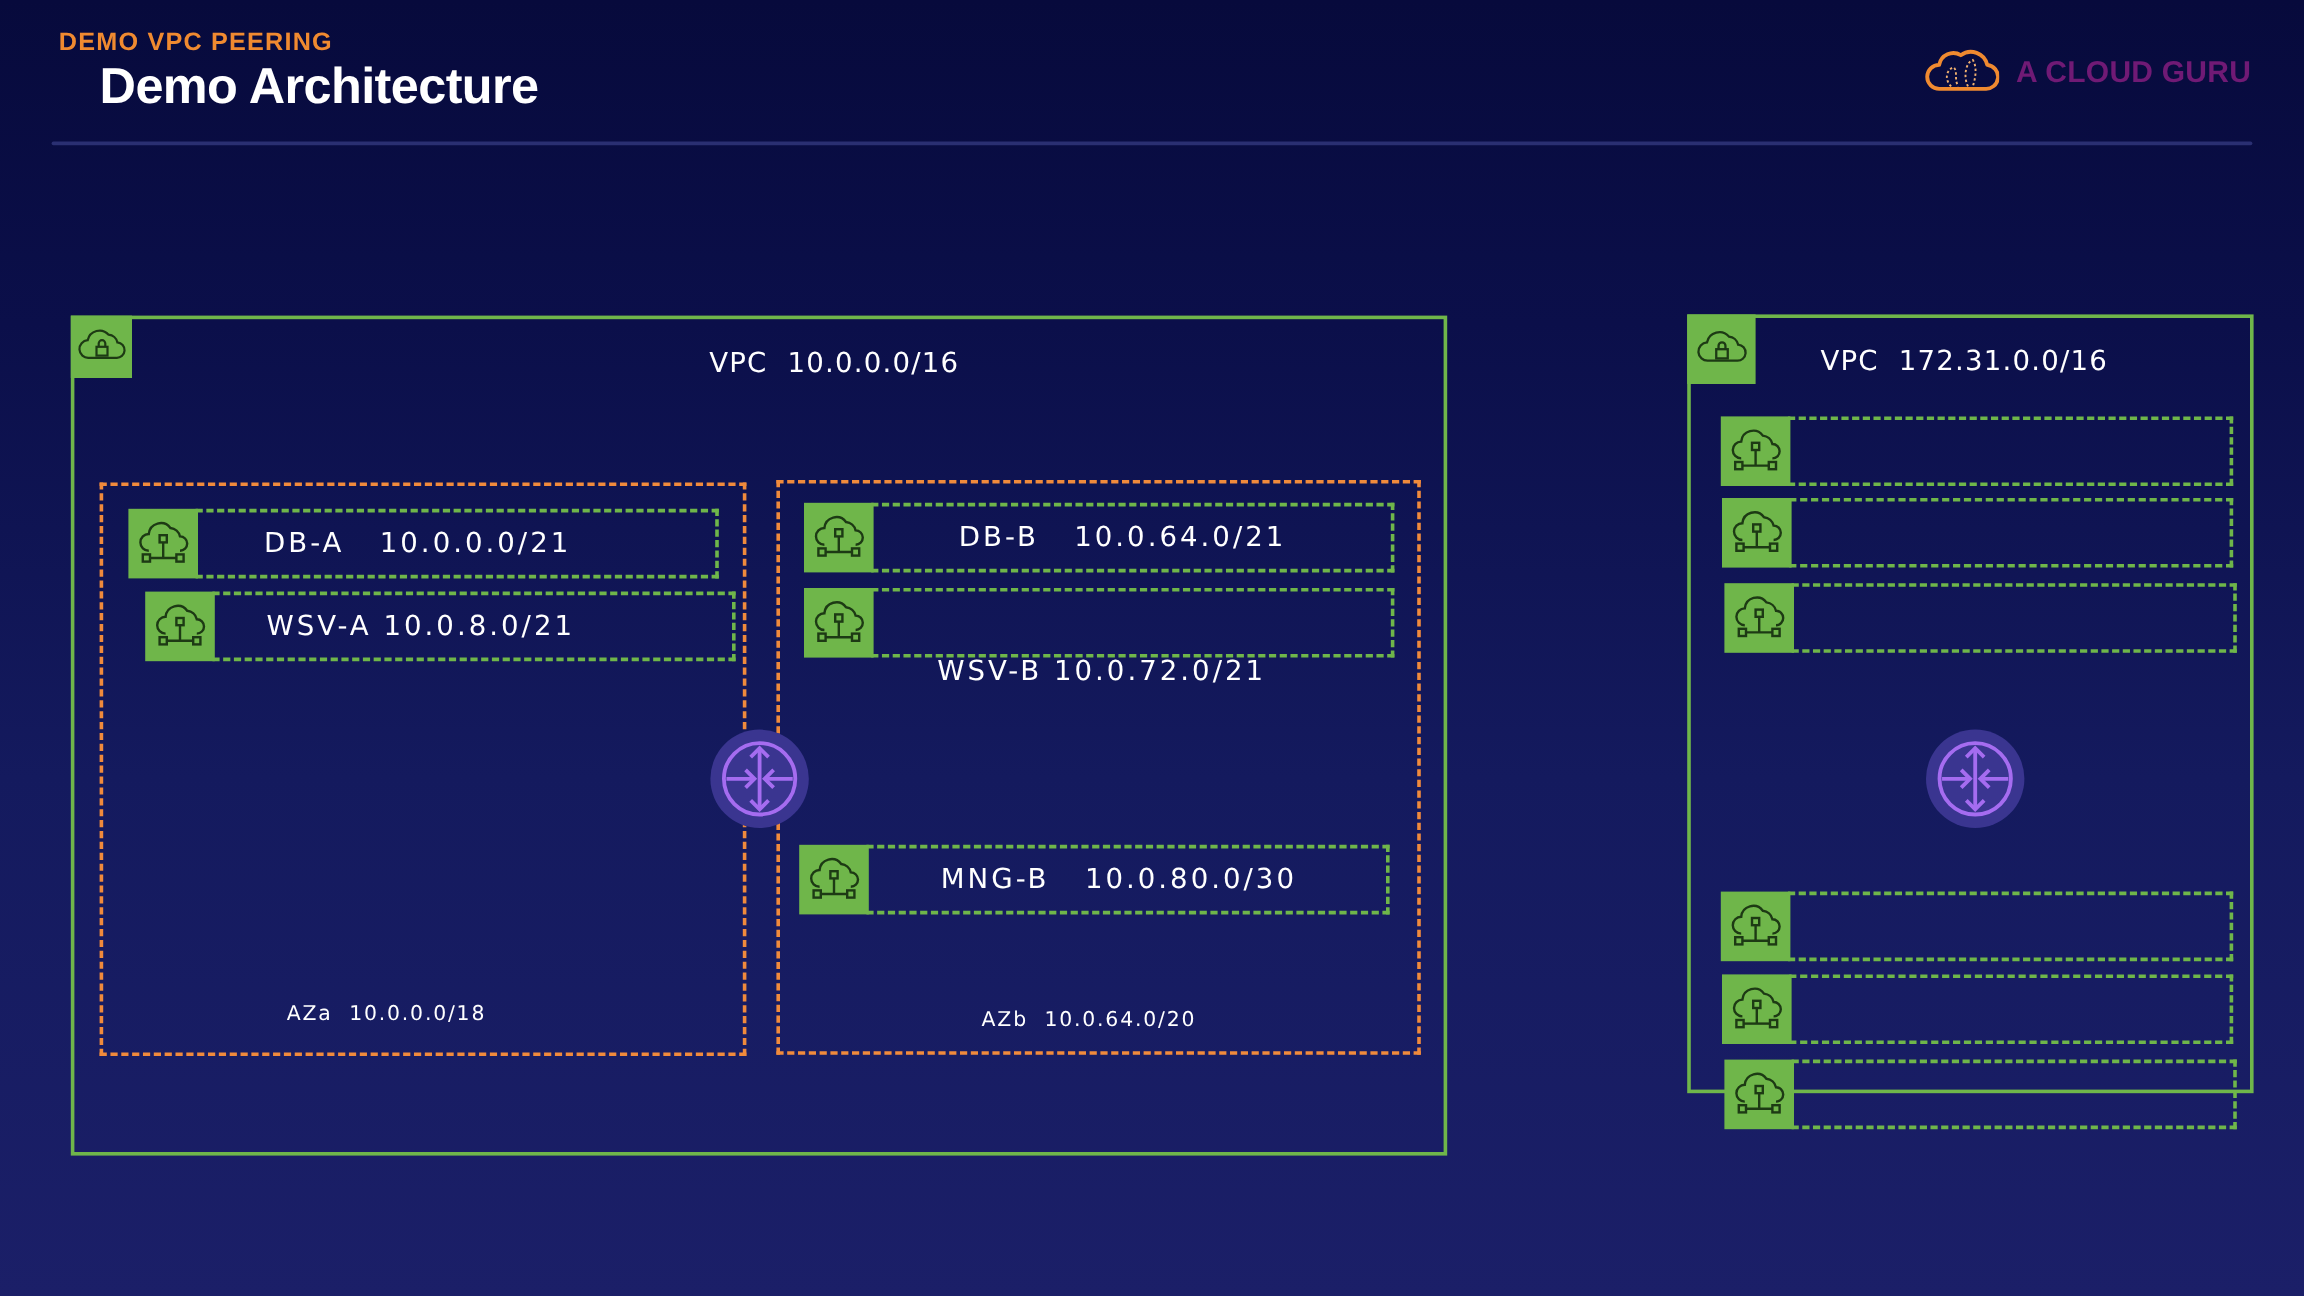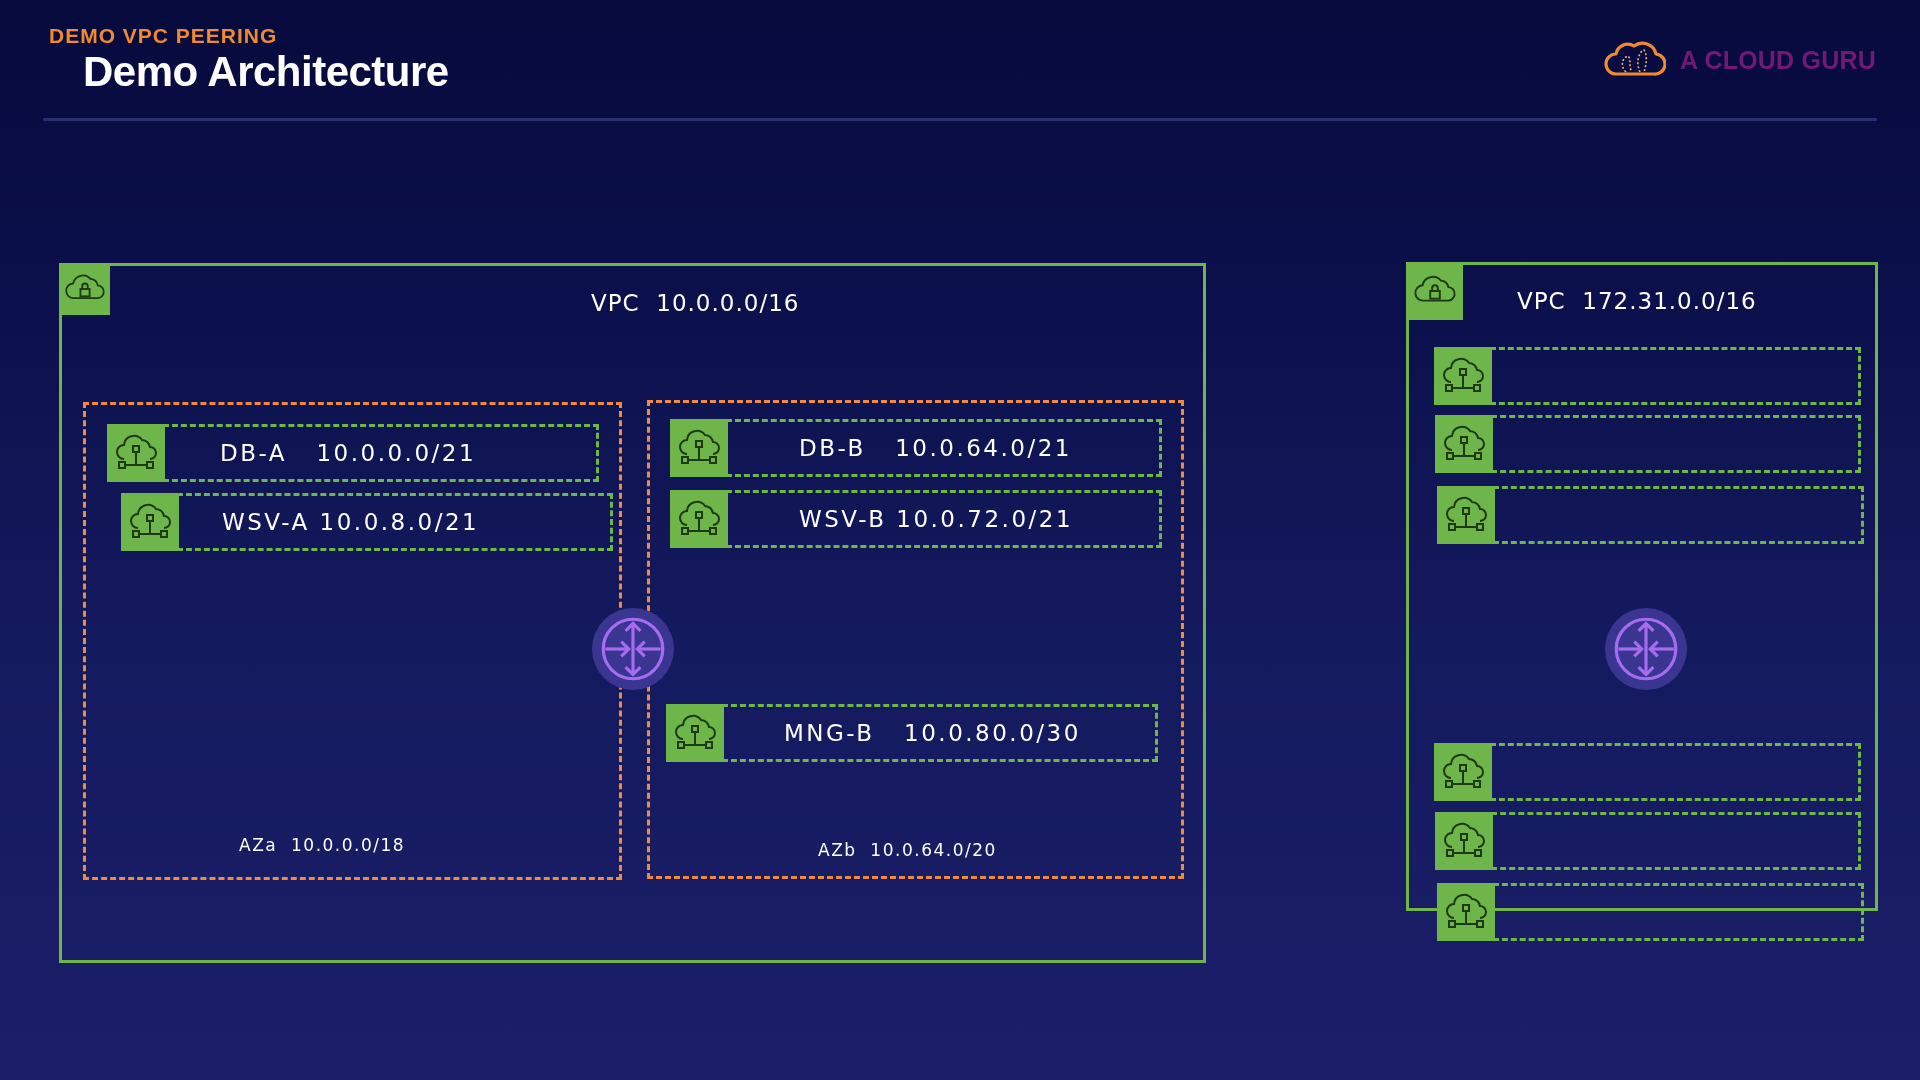--- a/index.html
+++ b/index.html
@@ -144,21 +144,21 @@
     </div>
   <div class="label" style="left:129px;">DB-B   10.0.64.0/21</div>
 </div>
 <div class="subnet" style="left:670px; top:490px; width:492px;">
   <div class="box"></div>
   <div class="icon">
       <svg width="48" height="48">
         <use href="#subnet-sym"></use>
       </svg>
     </div>
-  <div class="label" style="left:129px;">WSV-B 10.0.72.0/21</div>
+  <div class="label" style="left:111px;margin-top:41px;">WSV-B 10.0.72.0/21</div>
 </div>
 <div class="subnet" style="left:666px; top:704px; width:492px;">
   <div class="box"></div>
   <div class="icon">
       <svg width="48" height="48">
         <use href="#subnet-sym"></use>
       </svg>
     </div>
   <div class="label" style="left:118px;">MNG-B   10.0.80.0/30</div>
 </div>

